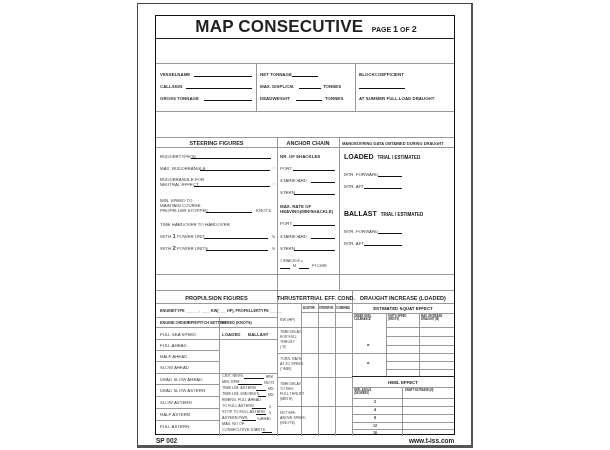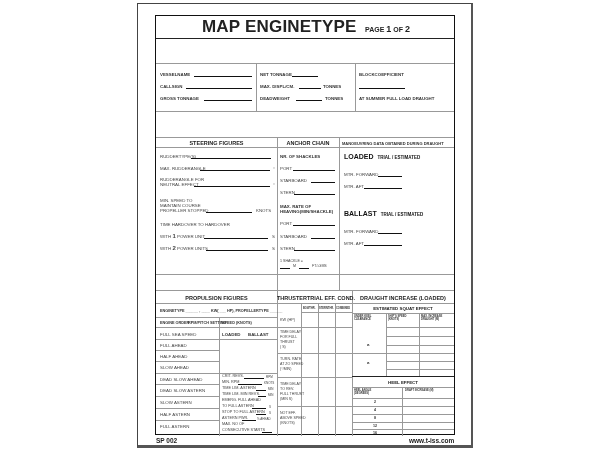--- a/index.html
+++ b/index.html
@@ -23,21 +23,21 @@
   .footer { position: absolute; font-size: 6.5px; font-weight: bold; color: #222; }
 </style>
 </head>
 <body>
 
 <div class="sheet"></div>
 
 <div class="form">
 
   <div class="title">
-    <span class="main">MAP ENGINETYPE</span>
+    <span class="main">MAP CONSECUTIVE</span>
     <span class="sub"><span>PAGE</span> <b>1</b> <span>OF</span> <b>2</b></span>
   </div>
   <div class="hline dark" style="left:0;top:22px;width:298px;"></div>
   <div class="hline" style="left:0;top:47px;width:298px;"></div>
 
   <div class="vline" style="left:100px;top:47px;height:48px;"></div>
   <div class="vline" style="left:199px;top:47px;height:48px;"></div>
 
   <div class="t" style="left:4px;top:56px;">VESSELNAME</div>
   <div class="blank" style="left:38px;top:60px;width:58px;"></div>

